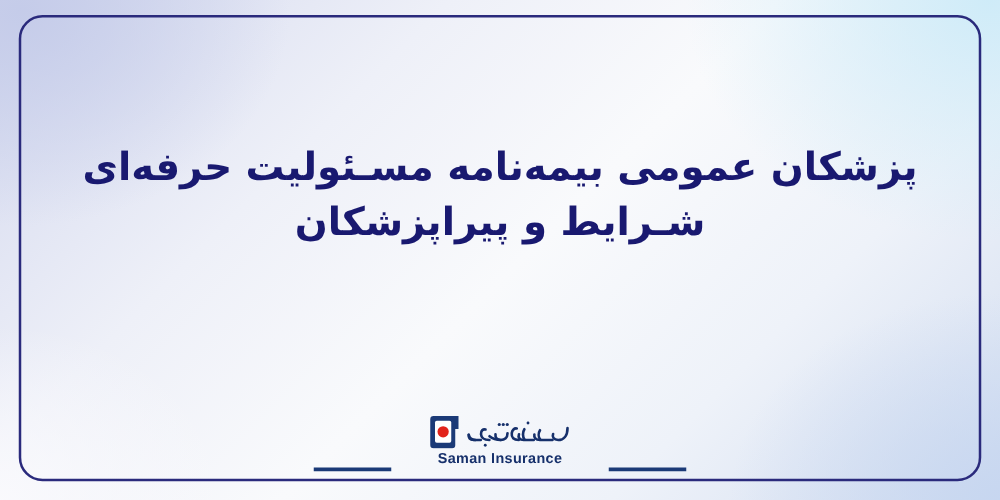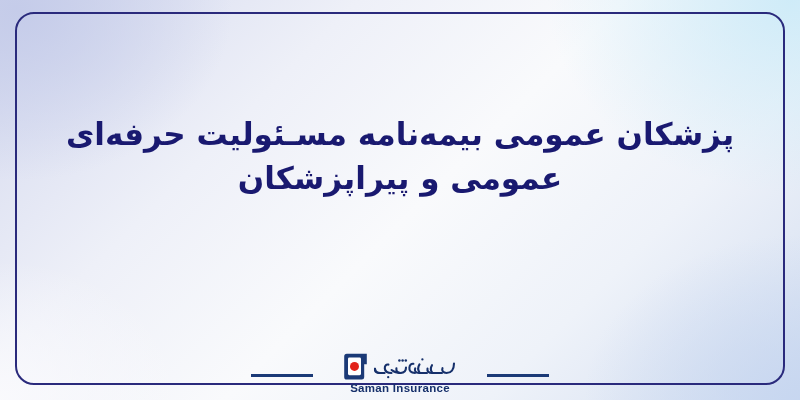--- a/index.html
+++ b/index.html
@@ -71,21 +71,21 @@
     right: 0;
     bottom: 6px;
     height: 64px;
     display: flex;
     align-items: flex-end;
     justify-content: center;
   }
   .footer-inner {
     position: relative;
     display: flex;
-    align-items: flex-end;
+    align-items: flex-start;
     justify-content: center;
     gap: 0;
     height: 100%;
   }
 
   
   .rule {
     position: absolute;
     bottom: 17px;
     height: 3px;
@@ -129,21 +129,21 @@
 </style>
 </head>
 <body>
 
 <div class="page">
 
   <div class="frame"></div>
 
   <div class="title-block">
     <span class="title-line line-1">پزشکان عمومی بیمه‌نامه مسـئولیت حرفه‌ای</span>
-    <span class="title-line line-2">عمومی و پیراپزشکان</span>
+    <span class="title-line line-2">شـرایط و پیراپزشکان</span>
   </div>
 
   <div class="footer">
     <div class="footer-inner">
 
       <div class="rule rule-right"></div>
       <div class="rule rule-left"></div>
 
       <div class="logo">
         <div class="logo-top">

